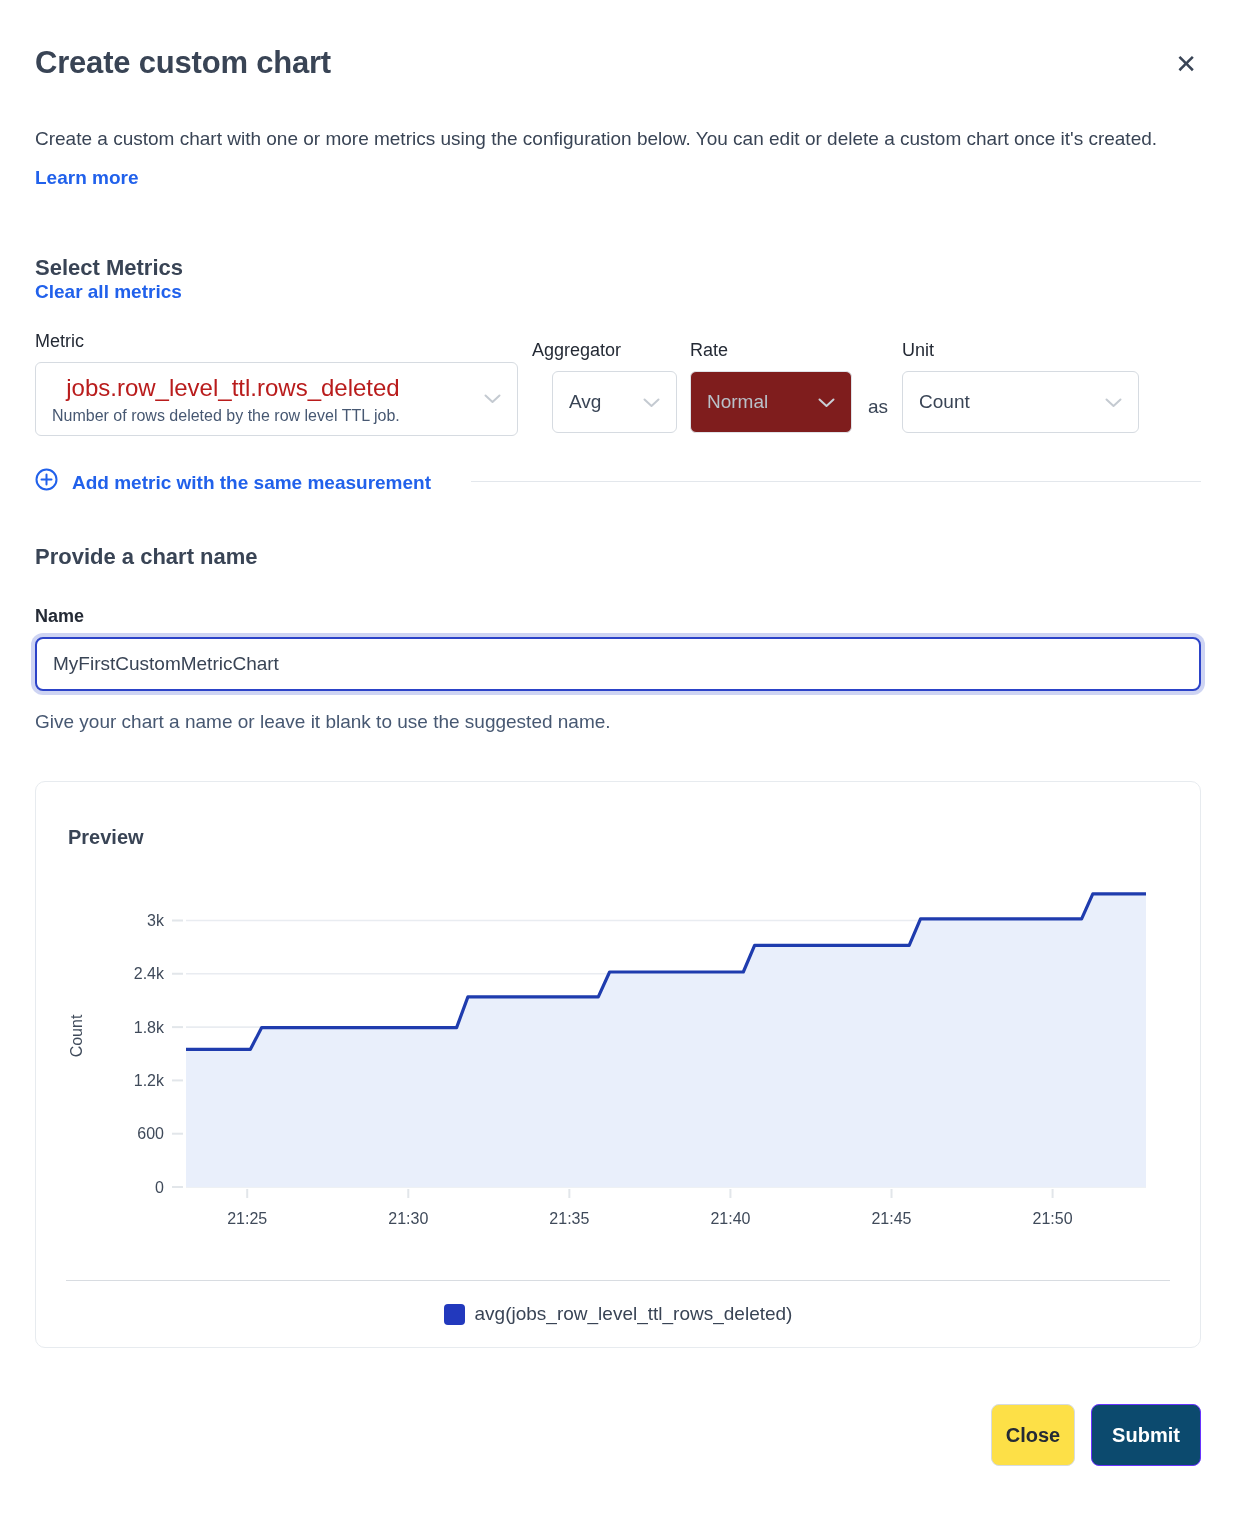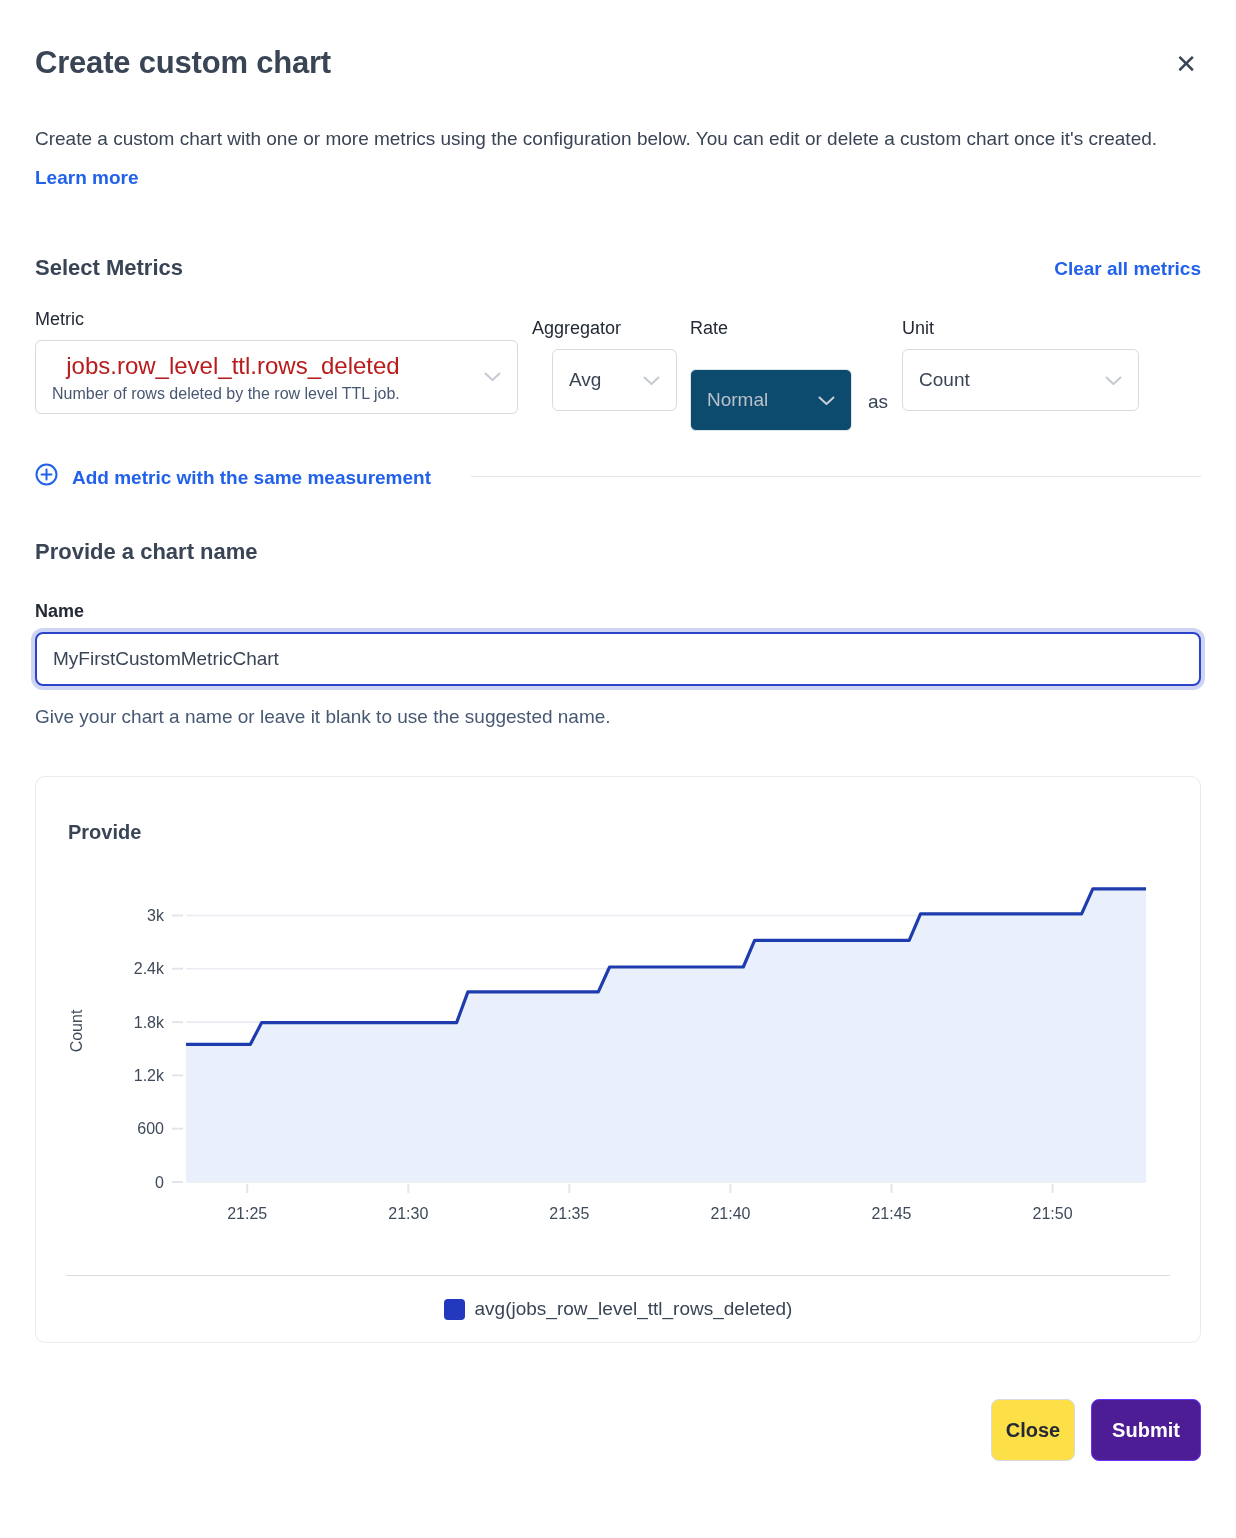--- a/index.html
+++ b/index.html
@@ -14,21 +14,21 @@
   
   .modal-header { display:flex; justify-content:space-between; align-items:flex-start; }
   .modal-title { font-size:31px; font-weight:700; color:#394455; letter-spacing:-0.2px; }
   .close-btn { border:none; background:none; font-size:26px; line-height:1; color:#394455;
                cursor:pointer; padding:4px; margin-top:2px; font-weight:400; }
 
   .modal-desc { margin-top:38px; font-size:19px; line-height:39px; color:#394455; max-width:1145px; }
   a.link { color:#2161eb; font-weight:700; text-decoration:none; }
 
   
-  .section-row { margin-top:58px; display:flex; justify-content:space-between; align-items:baseline; }
+  .section-row { margin-top:58px; display:flex; justify-content:flex-start; align-items:baseline;flex-direction:column; }
   .section-heading { font-size:22px; font-weight:700; color:#394455; }
   .clear-link { font-size:19px; }
 
   .fields-row { margin-top:28px; display:flex; align-items:flex-start; }
   .field-label { font-size:18px; font-weight:400; color:#242a35; display:block; }
   .field { display:flex; flex-direction:column; }
   .field .field-label { margin-bottom:10px; }
   .field.shifted { padding-top:9px; }
 
   .select-box {
@@ -36,21 +36,21 @@
     display:flex; align-items:center; justify-content:space-between;
     cursor:pointer; padding:0 16px;
   }
   .select-box .chev { flex:0 0 auto; margin-left:10px; }
   .metric-select { width:483px; height:74px; align-items:center; }
   .metric-texts { overflow:hidden; }
   .metric-value { font-size:24px; color:#b91c1c;text-align:right; }
   .metric-desc { font-size:16px; color:#475872; margin-top:5px; }
   .agg-select { width:125px; height:62px; font-size:19px; color:#394455;margin-left:20px; }
   .rate-select { width:162px; height:62px; font-size:19px; color:#b9c0c8;
-                 background:#0c4a6e; border-color:#dfe3e8; cursor:default;margin-top:20px; }
+                 background:#7f1d1d; border-color:#dfe3e8; cursor:default; }
   .unit-select { width:237px; height:62px; font-size:19px; color:#394455; }
   .gap14 { width:14px; } .gap13 { width:13px; }
   .as-label { align-self:flex-end; font-size:19px; color:#394455; padding:0 14px 18px 16px; }
 
   .add-metric-row { margin-top:32px; display:flex; align-items:center; }
   .add-metric-btn { display:flex; align-items:flex-end; gap:14px; background:none; border:none;
                     cursor:pointer; font-family:inherit; }
   .add-metric-label { font-size:19px; font-weight:700; color:#2161eb; }
   .add-divider { flex:1; height:1px; background:#e3e7ec; margin-left:40px; }
 
@@ -73,21 +73,21 @@
   .legend-divider { height:1px; background:#d8dce1; margin:28px 30px 0 30px; }
   .legend-row { display:flex; align-items:center; justify-content:center; gap:10px; height:66px; }
   .legend-swatch { width:21px; height:21px; border-radius:4px; flex:0 0 auto; }
   .legend-label { font-size:19px; color:#394455; }
 
   
   .footer { margin-top:56px; display:flex; justify-content:flex-end; gap:16px; }
   .btn { font-family:inherit; font-size:20px; font-weight:700; border-radius:8px;
          height:62px; cursor:pointer; }
   .btn-close { background:#fde047; border:1px solid #d6dbe1; color:#242a35; width:84px; }
-  .btn-submit { background:#4c1d95; border:1px solid #6933ff; color:#fff; width:110px; }
+  .btn-submit { background:#0c4a6e; border:1px solid #6933ff; color:#fff; width:110px; }
 </style>
 </head>
 <body>
 
 <div class="modal">
 
   <div class="modal-header">
     <h1 class="modal-title">Create custom chart</h1>
     <button class="close-btn">✕</button>
   </div>
@@ -173,21 +173,21 @@
     </button>
     <div class="add-divider"></div>
   </div>
 
   <h2 class="name-heading">Provide a chart name</h2>
   <label class="name-label">Name</label>
   <input class="name-input" type="text" value="MyFirstCustomMetricChart" style="">
   <p class="name-helper">Give your chart a name or leave it blank to use the suggested name.</p>
 
   <div class="preview-card">
-    <h3 class="preview-heading">Provide</h3>
+    <h3 class="preview-heading">Preview</h3>
     <svg class="chart-svg" viewBox="0 0 1164 385" preserveAspectRatio="none">
         <line x1="150" y1="320" x2="1110" y2="320" stroke="#e9ecf1" stroke-width="1.6"></line>
         <line x1="136" y1="320" x2="147" y2="320" stroke="#e2e6ea" stroke-width="2"></line>
         <text x="128" y="320" text-anchor="end" dy="0.35em" font-size="16" fill="#3f4a5a" font-family="Liberation Sans, sans-serif">0</text>
         <line x1="150" y1="266.70588235294116" x2="1110" y2="266.70588235294116" stroke="#e9ecf1" stroke-width="1.6"></line>
         <line x1="136" y1="266.70588235294116" x2="147" y2="266.70588235294116" stroke="#e2e6ea" stroke-width="2"></line>
         <text x="128" y="266.70588235294116" text-anchor="end" dy="0.35em" font-size="16" fill="#3f4a5a" font-family="Liberation Sans, sans-serif">600</text>
         <line x1="150" y1="213.41176470588235" x2="1110" y2="213.41176470588235" stroke="#e9ecf1" stroke-width="1.6"></line>
         <line x1="136" y1="213.41176470588235" x2="147" y2="213.41176470588235" stroke="#e2e6ea" stroke-width="2"></line>
         <text x="128" y="213.41176470588235" text-anchor="end" dy="0.35em" font-size="16" fill="#3f4a5a" font-family="Liberation Sans, sans-serif">1.2k</text>

